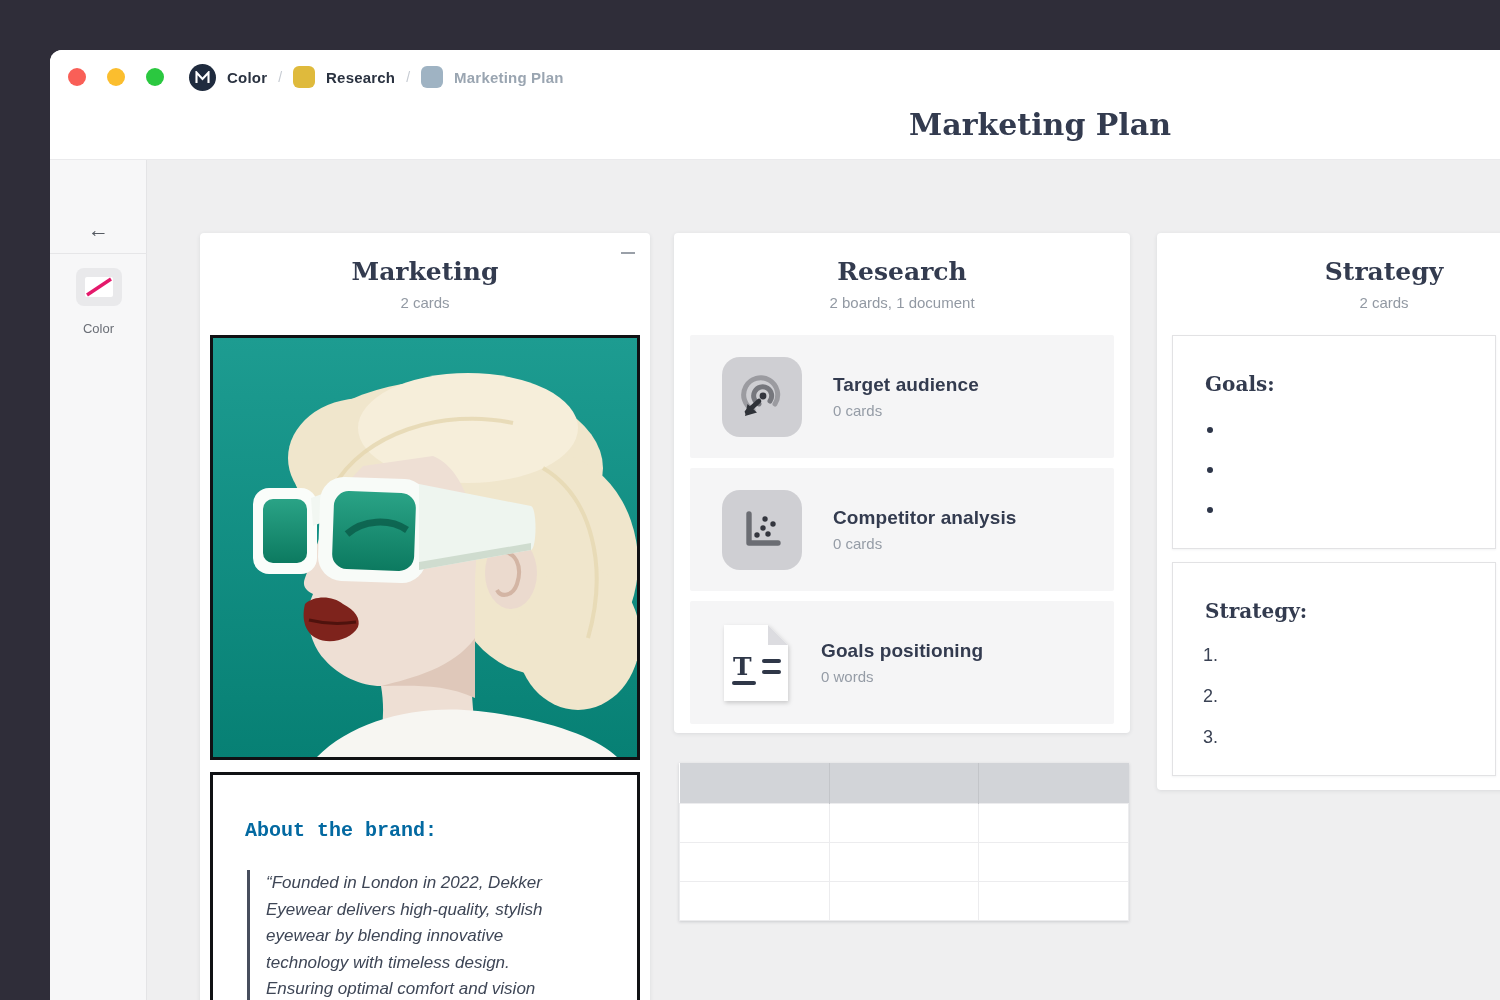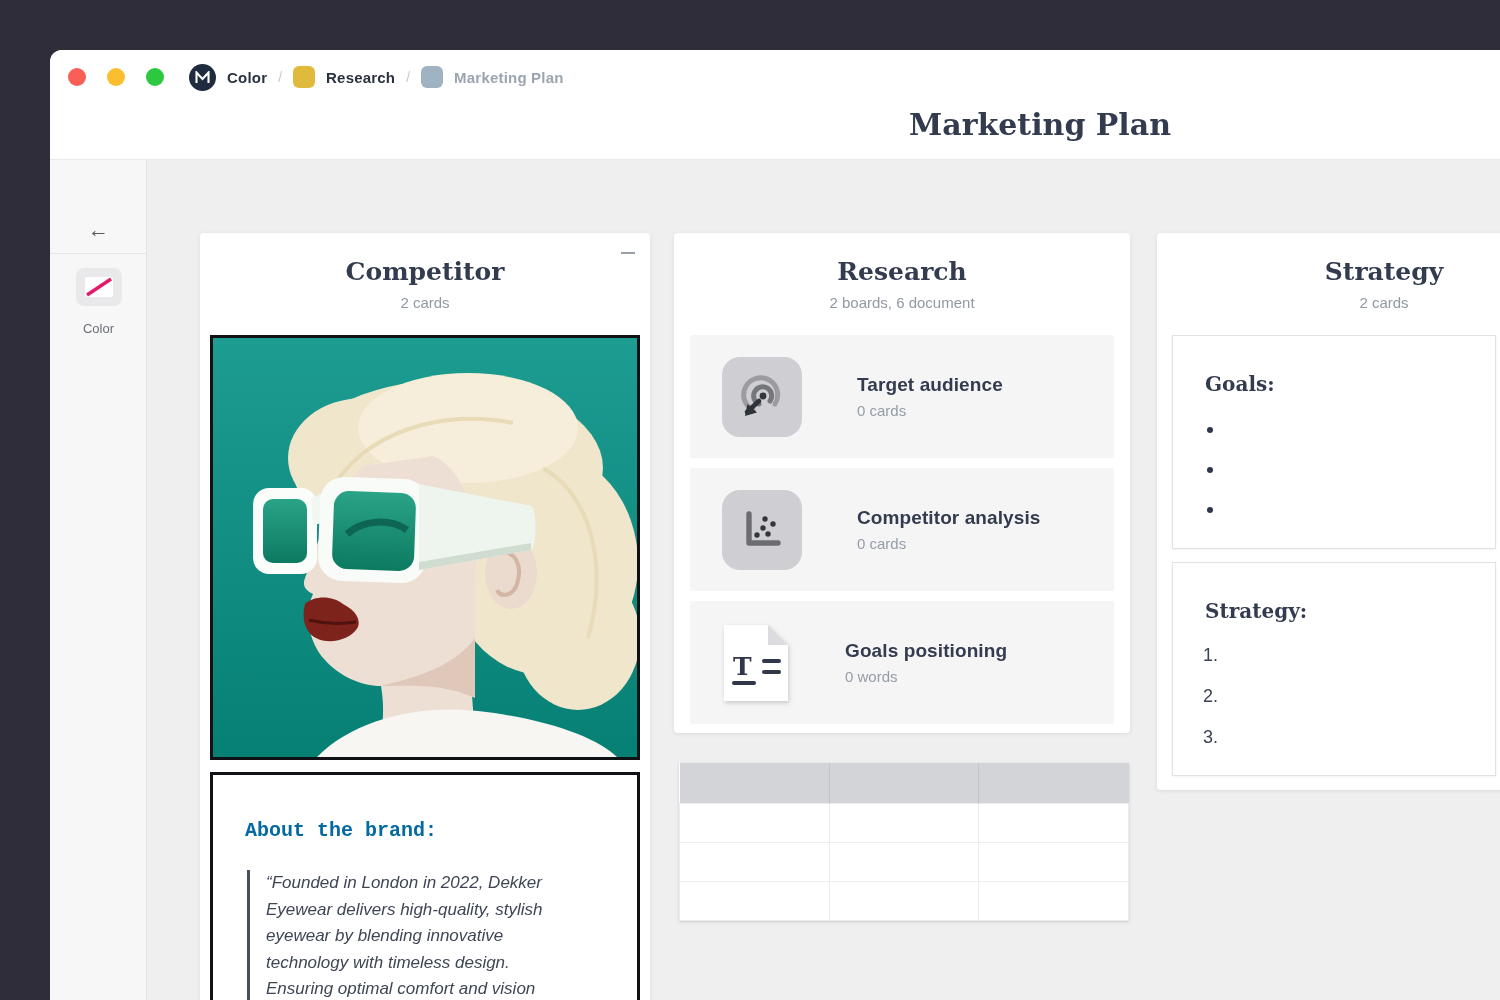--- a/index.html
+++ b/index.html
@@ -65,21 +65,21 @@
                 border:3px solid #101114; background:#ffffff; padding:44px 28px 0 32px; }
   .about-heading { font-family:Liberation Mono, monospace; font-weight:bold;
                    font-size:20px; color:#0369a1; }
   .about-quote { margin-top:28px; margin-left:2px; border-left:3px solid #474e5d;
                  padding-left:16px; font-style:italic; font-size:17px; line-height:26.5px;
                  color:#3e4656; white-space:pre-line; }
 
   
   .board-rows { position:absolute; left:16px; top:102px; width:424px; }
   .board-row { height:123px; margin-bottom:10px; background:#f5f5f6; border-radius:2px;
-               display:flex; align-items:center; padding-left:32px;gap:24px; }
+               display:flex; align-items:center; padding-left:32px; }
   .tile-icon { width:80px; height:80px; border-radius:18px; background:#cfcfd3;
                display:flex; align-items:center; justify-content:center; flex:0 0 auto; }
   .doc-icon { width:68px; height:80px; position:relative; flex:0 0 auto;
               filter:drop-shadow(1px 2px 2px rgba(0,0,0,.18)); }
   .row-text { margin-left:31px; }
   .row-title { font-size:19px; font-weight:bold; color:#333b4f; letter-spacing:.1px; }
   .row-sub { font-size:15px; color:#959ca6; margin-top:6px; }
 
   
   .mini-table { position:absolute; left:629px; top:713px; width:450px; height:158px;
@@ -140,21 +140,21 @@
         </div>
       </div>
       <div class="color-label">Color</div>
     </div>
   </div>
 
   <div class="canvas"></div>
 
   <div class="column col-background">
     <div class="minimize"></div>
-    <div class="col-title">Competitor</div>
+    <div class="col-title">Marketing</div>
     <div class="col-sub">2 cards</div>
 
     <div class="image-card">
       <svg width="424" height="419" viewBox="0 0 424 419">
         <defs>
           <linearGradient id="teal" x1="0" y1="0" x2="0" y2="1">
             <stop offset="0" stop-color="#1d9c91"></stop>
               <stop offset="1" stop-color="#078074"></stop>
           </linearGradient>
           <linearGradient id="lens" x1="0" y1="0" x2="0" y2="1">
@@ -208,21 +208,21 @@
       <div class="about-quote">“Founded in London in 2022, Dekker
 Eyewear delivers high-quality, stylish
 eyewear by blending innovative
 technology with timeless design.
 Ensuring optimal comfort and vision</div>
     </div>
   </div>
 
   <div class="column col-research">
     <div class="col-title">Research</div>
-    <div class="col-sub">2 boards, 6 document</div>
+    <div class="col-sub">2 boards, 1 document</div>
 
     <div class="board-rows">
       <div class="board-row">
         <div class="tile-icon">
           <svg width="46" height="46" viewBox="0 0 46 46">
             <path d="M14 36 A17 17 0 1 1 36 30" fill="none" stroke="#9b9ba0" stroke-width="5" stroke-linecap="round"></path>
             <path d="M20 30 A9 9 0 1 1 31 27" fill="none" stroke="#76777d" stroke-width="5" stroke-linecap="round"></path>
             <circle cx="24" cy="22" r="3.4" fill="#34363e"></circle>
             <line x1="8" y1="38" x2="20" y2="27" stroke="#2f3238" stroke-width="4.6" stroke-linecap="round"></line>
             <path d="M6 42 L8.5 30 L18 38.5 Z" fill="#2f3238"></path>

